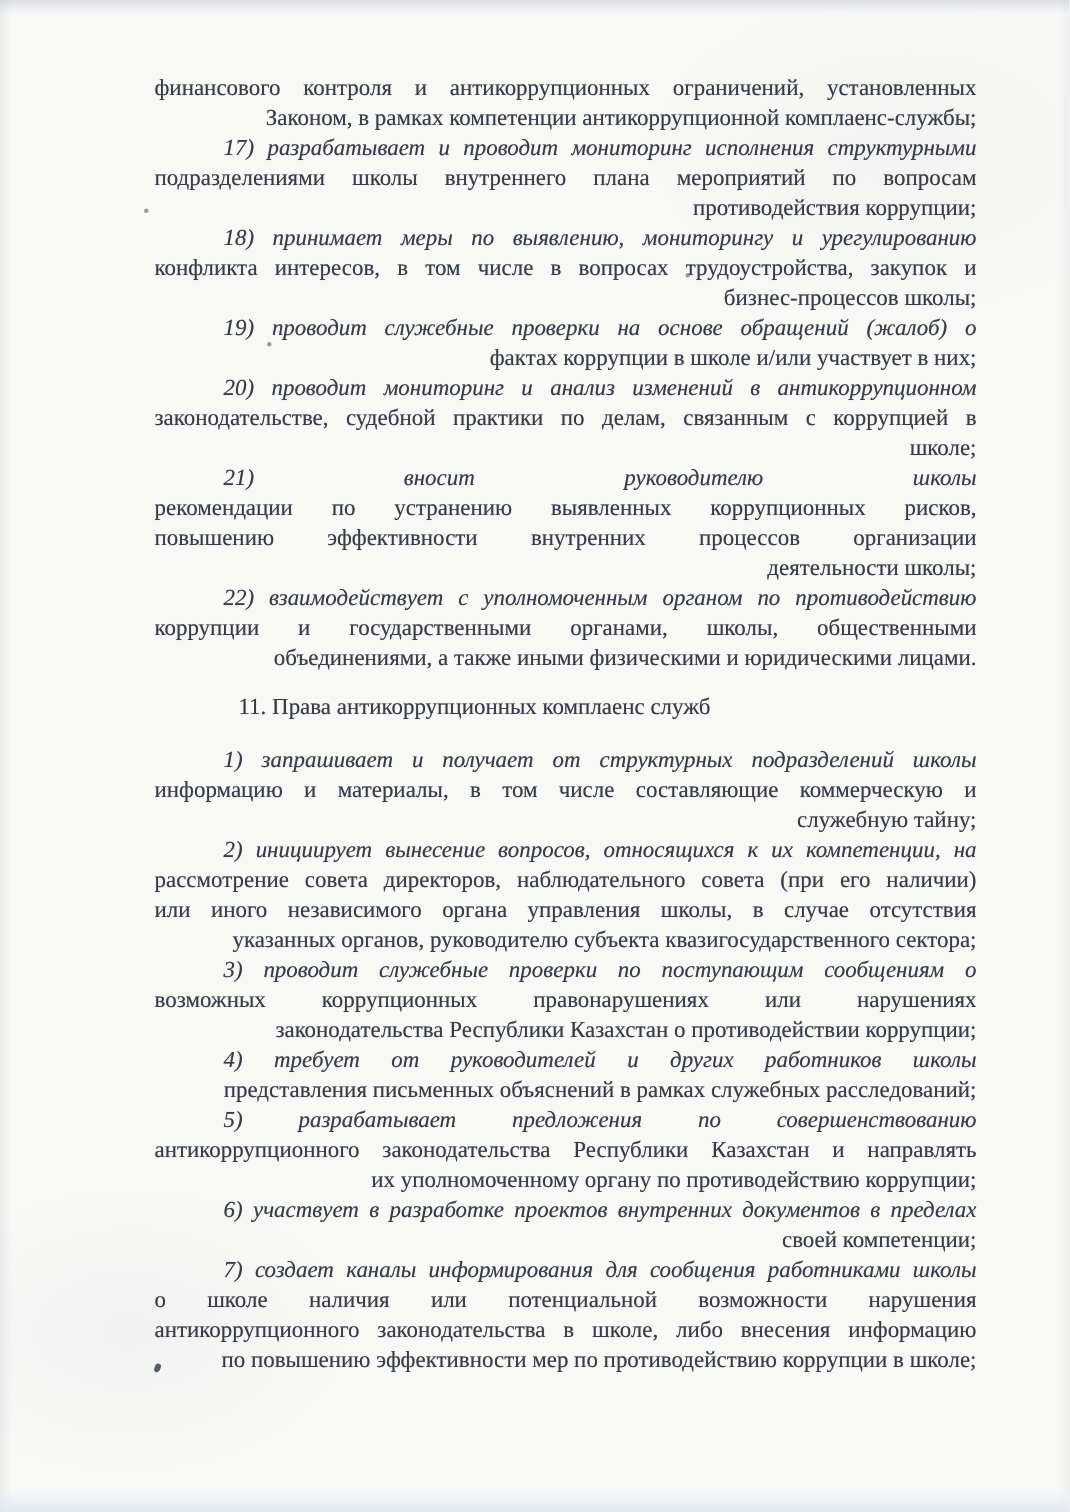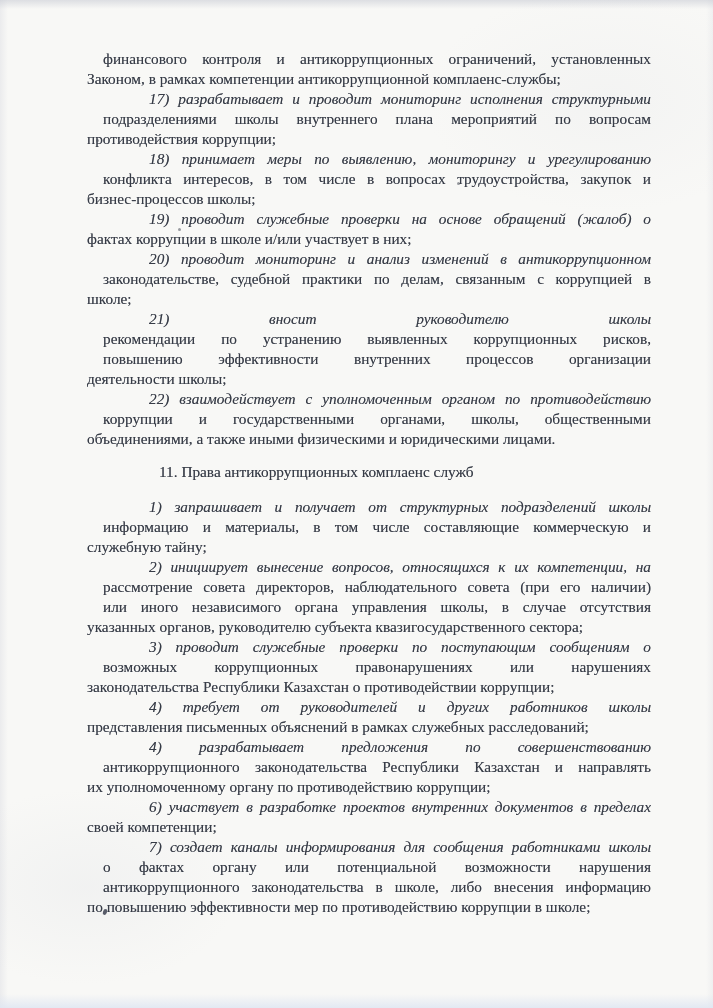--- a/index.html
+++ b/index.html
@@ -23,21 +23,21 @@
     background:
       radial-gradient(220px 140px at 12% 88%, rgba(210,213,220,0.18), rgba(0,0,0,0) 70%),
       radial-gradient(260px 160px at 85% 10%, rgba(214,216,222,0.15), rgba(0,0,0,0) 70%);
   }
   .text-col{
     position:absolute;left:87px;top:49px;width:564px;
     font-size:15.3px;line-height:20px;color:#373c47;
     text-shadow:0 0 0.5px rgba(55,60,72,0.55);
   }
   .para{margin:0;}
-  .line{height:20px;overflow:hidden;white-space:nowrap;}
+  .line{height:20px;overflow:hidden;white-space:nowrap;text-align:right;}
   .line.jl{text-align:justify;text-align-last:justify;margin-left:16px;}
   .line.first{text-indent:46px;font-style:italic;}
   .heading{margin:13px 0 15px 0;padding-left:72px;height:20px;overflow:hidden;}
   .speck{
     position:absolute;left:103px;top:909px;width:4px;height:6px;
     background:#3c4150;border-radius:55% 40% 60% 50%;
     transform:rotate(18deg);opacity:.85;
   }
   .dot-artifact{
     position:absolute;width:3px;height:3px;border-radius:50%;
@@ -98,31 +98,31 @@
       <div class="para">
         <div class="line jl first">3) проводит служебные проверки по поступающим сообщениям о</div>
         <div class="line jl">возможных коррупционных правонарушениях или нарушениях</div>
         <div class="line">законодательства Республики Казахстан о противодействии коррупции;</div>
       </div>
       <div class="para">
         <div class="line jl first">4) требует от руководителей и других работников школы</div>
         <div class="line">представления письменных объяснений в рамках служебных расследований;</div>
       </div>
       <div class="para">
-        <div class="line jl first">4) разрабатывает предложения по совершенствованию</div>
+        <div class="line jl first">5) разрабатывает предложения по совершенствованию</div>
         <div class="line jl">антикоррупционного законодательства Республики Казахстан и направлять</div>
         <div class="line">их уполномоченному органу по противодействию коррупции;</div>
       </div>
       <div class="para">
         <div class="line jl first">6) участвует в разработке проектов внутренних документов в пределах</div>
         <div class="line">своей компетенции;</div>
       </div>
       <div class="para">
         <div class="line jl first">7) создает каналы информирования для сообщения работниками школы</div>
-        <div class="line jl">о фактах органу или потенциальной возможности нарушения</div>
+        <div class="line jl">о школе наличия или потенциальной возможности нарушения</div>
         <div class="line jl">антикоррупционного законодательства в школе, либо внесения информацию</div>
         <div class="line">по повышению эффективности мер по противодействию коррупции в школе;</div>
       </div>
     </main>
   <span class="speck"></span>
   <span class="dot-artifact" style="left:178px;top:228px;"></span>
   <span class="dot-artifact" style="left:457px;top:182px;"></span>
   <span class="dot-artifact" style="left:96px;top:139px;"></span>
 </div>
 

